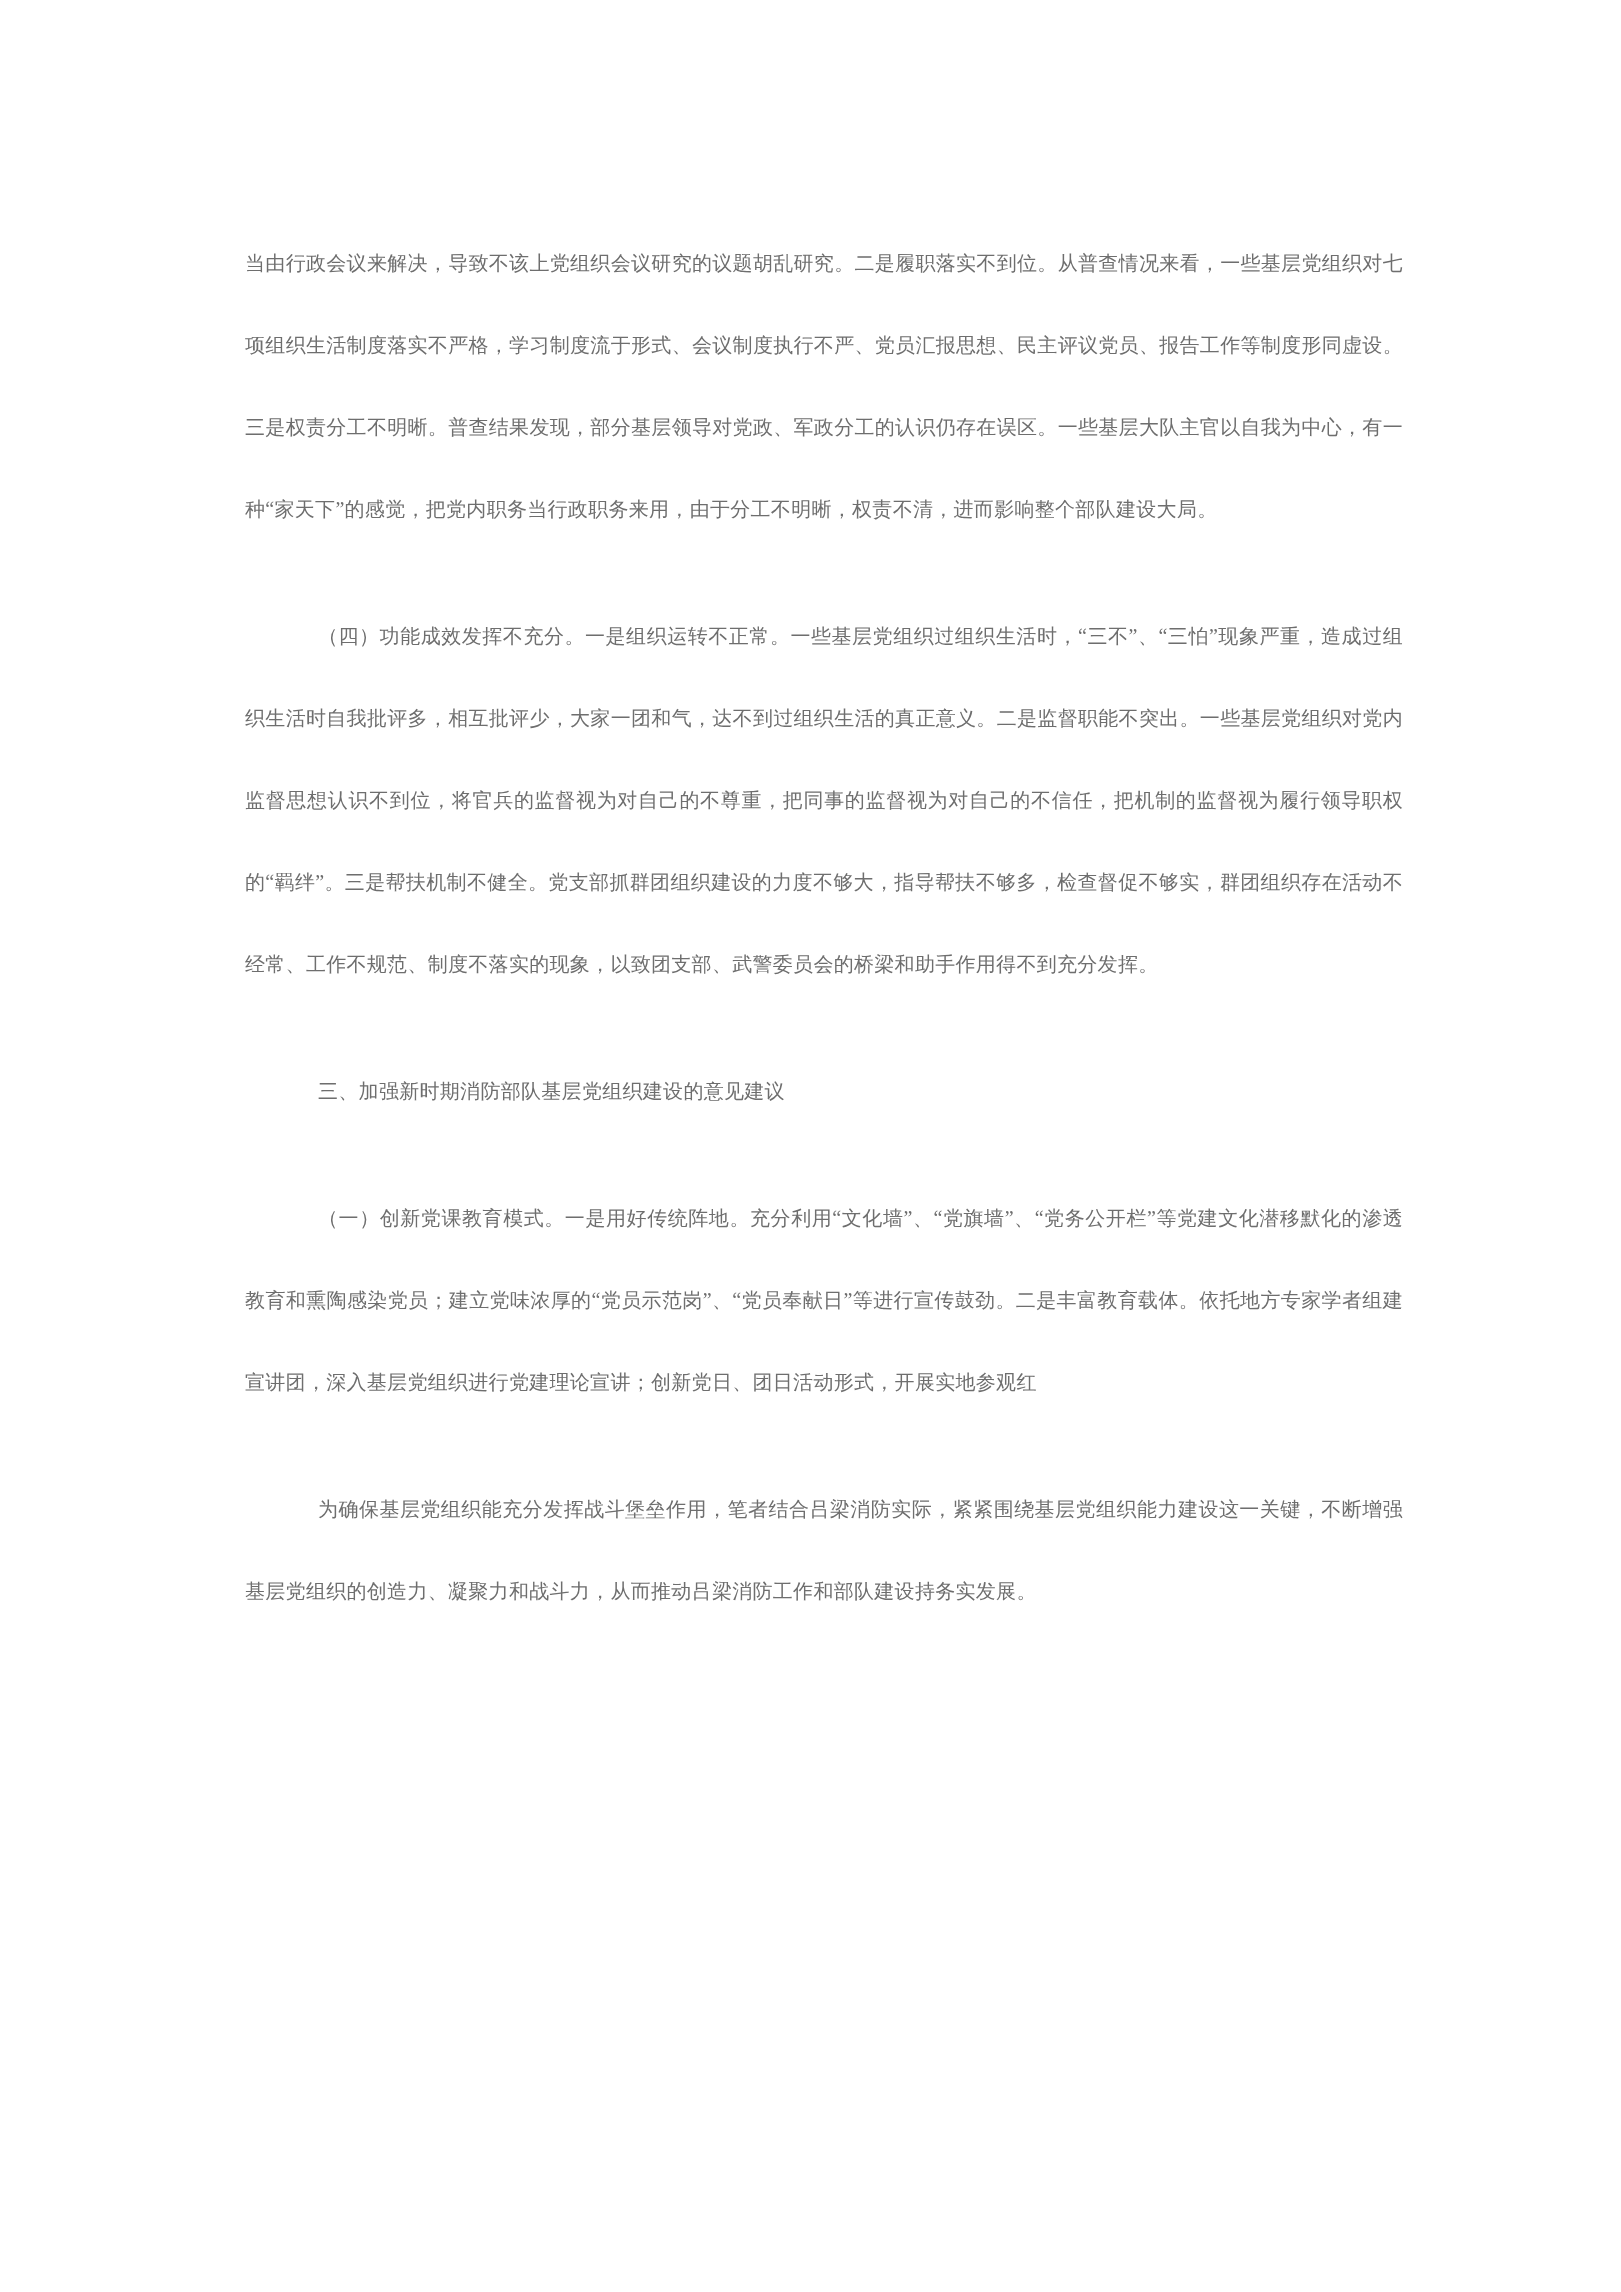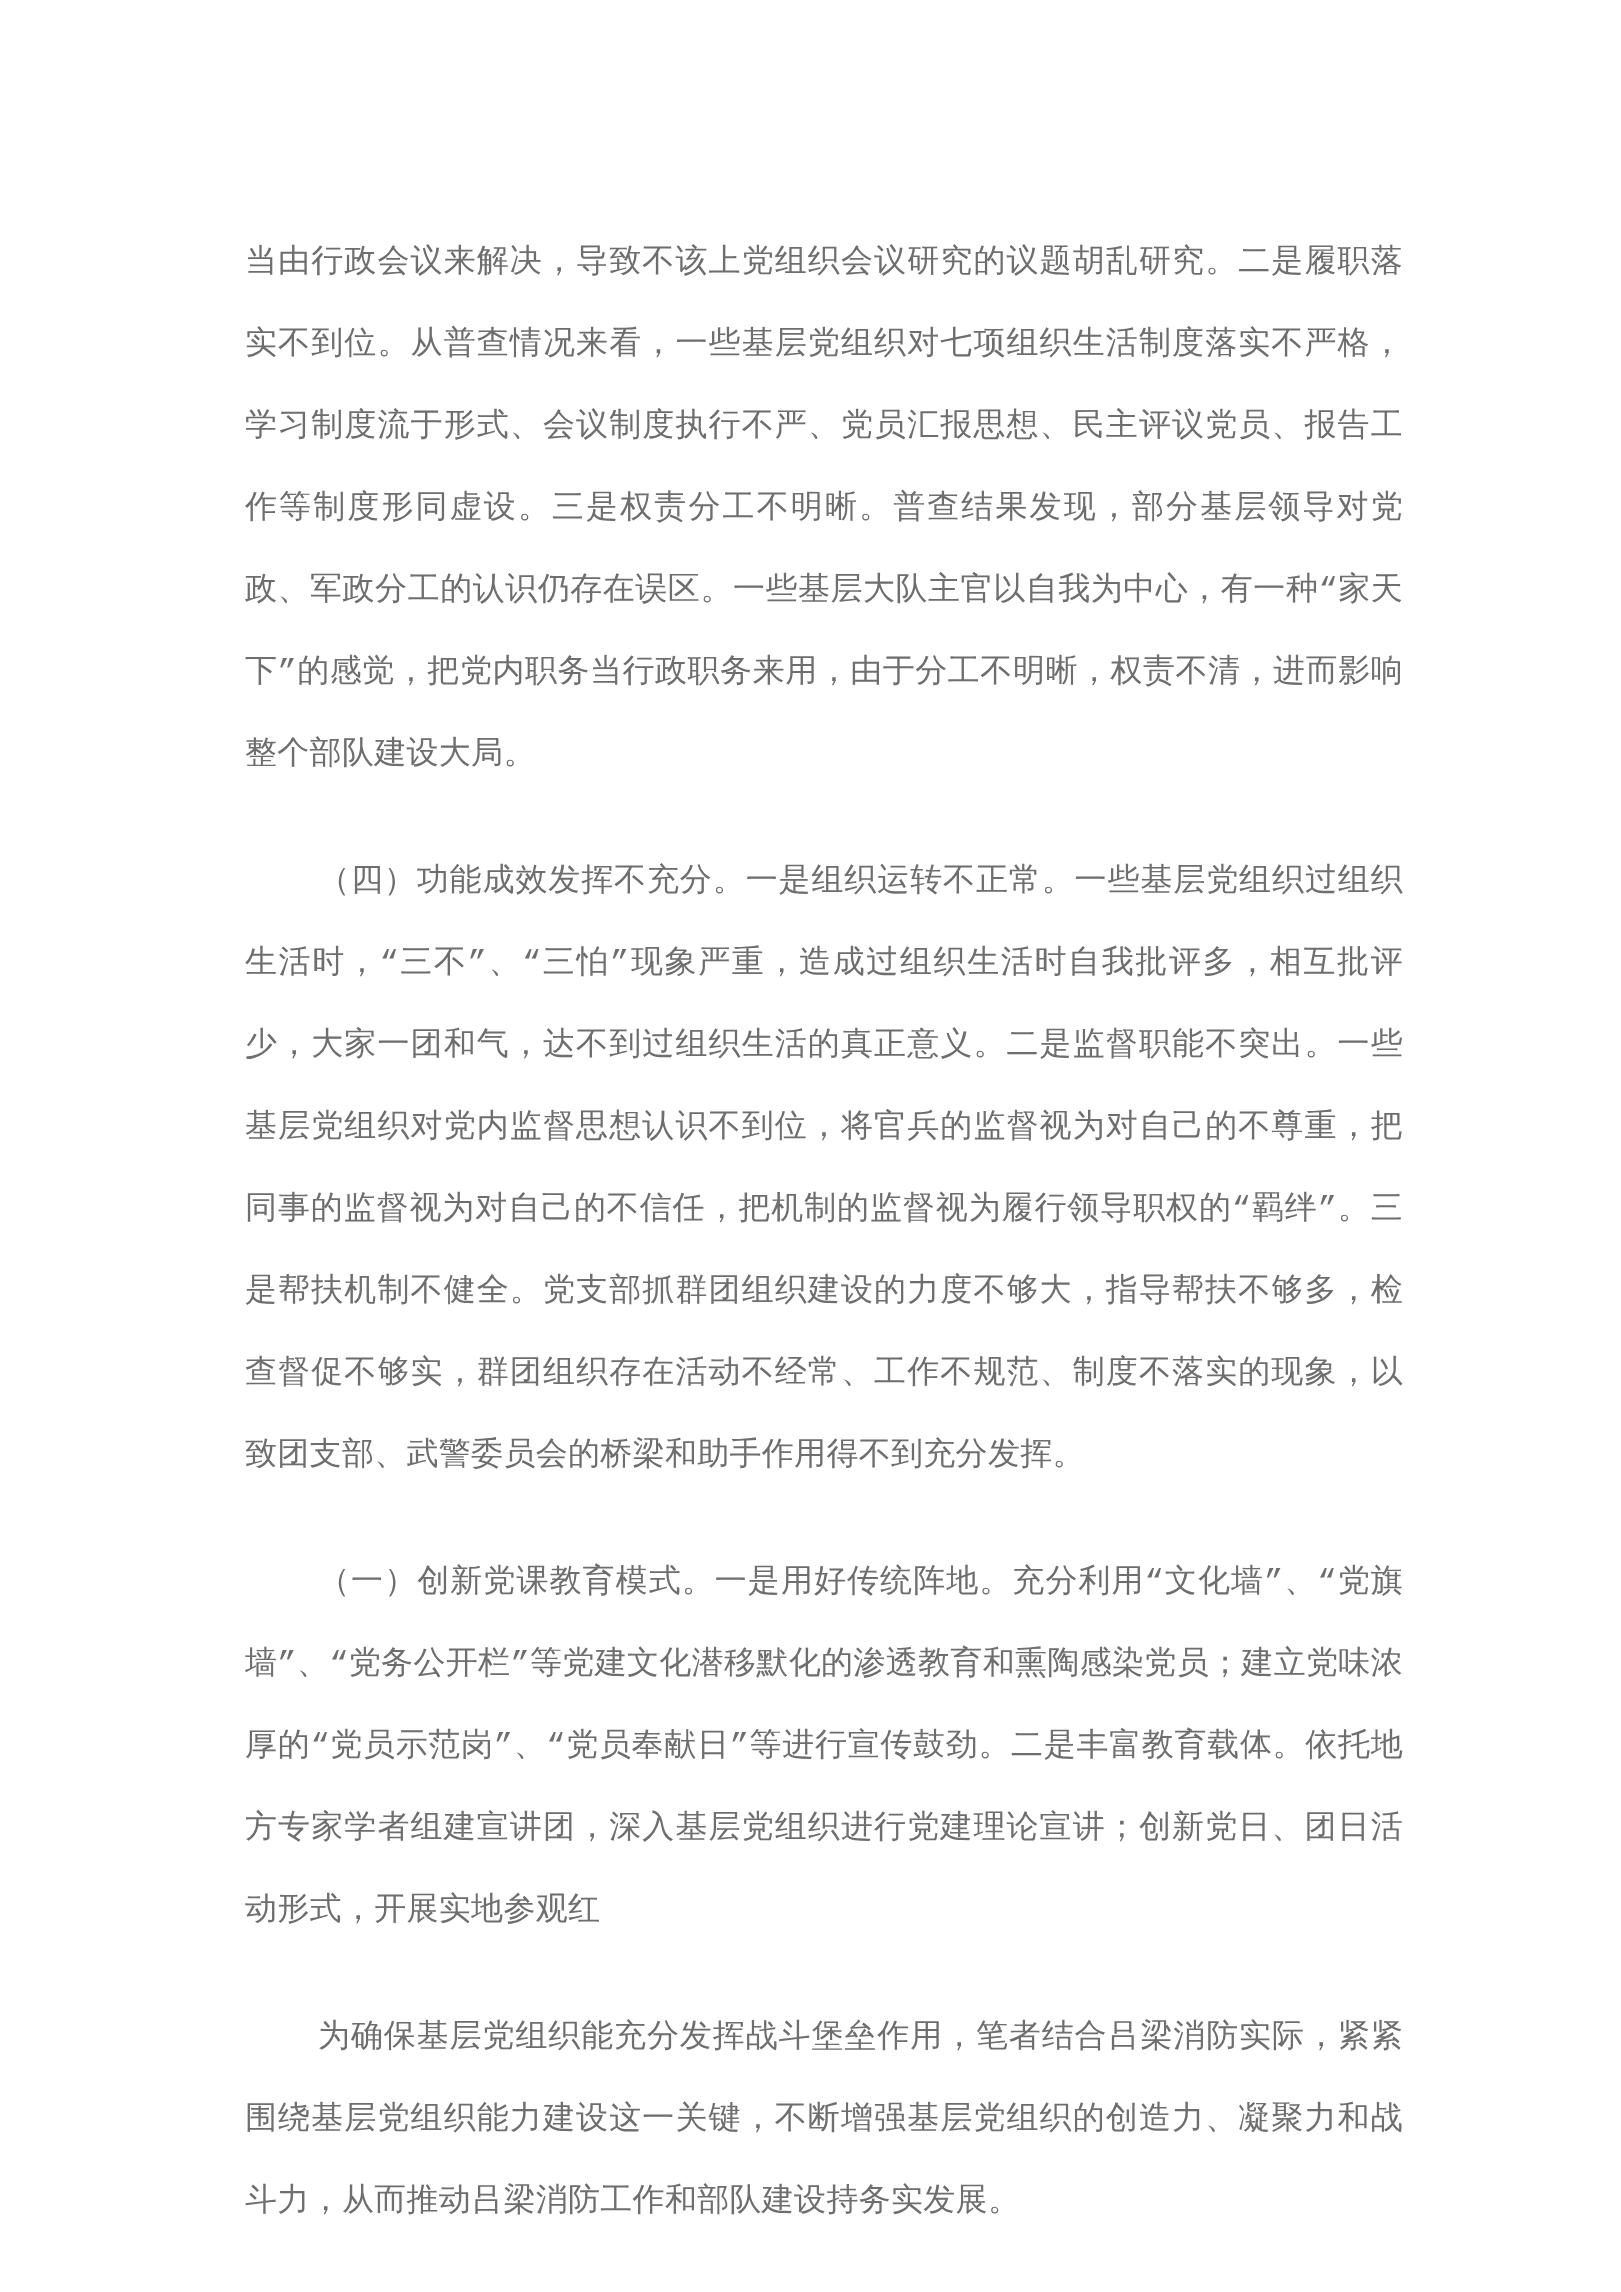--- a/index.html
+++ b/index.html
@@ -19,22 +19,22 @@
     overflow: hidden;
   }
   .content {
     position: absolute;
     left: 245px;
     top: 222px;
     width: 1158px;
   }
   .para {
     margin: 0 0 45px 0;
-    font-family: Liberation Mono, monospace;
-    font-size: 32px;
+    font-family: Liberation Serif, serif;
+    font-size: 20px;
     line-height: 82px;
     color: var(--text-color, #6e6e6e);
     text-align: justify;
     text-justify: inter-ideograph;
     letter-spacing: 0.3px;
     word-break: break-all;
   }
   .para:last-child {
     margin-bottom: 0;
   }
@@ -42,17 +42,18 @@
     text-indent: 73px;
   }
 </style>
 </head>
 <body>
 
 <div class="page">
   <div class="content">
     <p class="para">当由行政会议来解决，导致不该上党组织会议研究的议题胡乱研究。二是履职落实不到位。从普查情况来看，一些基层党组织对七项组织生活制度落实不严格，学习制度流于形式、会议制度执行不严、党员汇报思想、民主评议党员、报告工作等制度形同虚设。三是权责分工不明晰。普查结果发现，部分基层领导对党政、军政分工的认识仍存在误区。一些基层大队主官以自我为中心，有一种“家天下”的感觉，把党内职务当行政职务来用，由于分工不明晰，权责不清，进而影响整个部队建设大局。</p>
     <p class="para indent">（四）功能成效发挥不充分。一是组织运转不正常。一些基层党组织过组织生活时，“三不”、“三怕”现象严重，造成过组织生活时自我批评多，相互批评少，大家一团和气，达不到过组织生活的真正意义。二是监督职能不突出。一些基层党组织对党内监督思想认识不到位，将官兵的监督视为对自己的不尊重，把同事的监督视为对自己的不信任，把机制的监督视为履行领导职权的“羁绊”。三是帮扶机制不健全。党支部抓群团组织建设的力度不够大，指导帮扶不够多，检查督促不够实，群团组织存在活动不经常、工作不规范、制度不落实的现象，以致团支部、武警委员会的桥梁和助手作用得不到充分发挥。</p>
+    <p class="para indent">三、加强新时期消防部队基层党组织建设的意见建议</p>
     <p class="para indent">（一）创新党课教育模式。一是用好传统阵地。充分利用“文化墙”、“党旗墙”、“党务公开栏”等党建文化潜移默化的渗透教育和熏陶感染党员；建立党味浓厚的“党员示范岗”、“党员奉献日”等进行宣传鼓劲。二是丰富教育载体。依托地方专家学者组建宣讲团，深入基层党组织进行党建理论宣讲；创新党日、团日活动形式，开展实地参观红</p>
     <p class="para indent">为确保基层党组织能充分发挥战斗堡垒作用，笔者结合吕梁消防实际，紧紧围绕基层党组织能力建设这一关键，不断增强基层党组织的创造力、凝聚力和战斗力，从而推动吕梁消防工作和部队建设持务实发展。</p>
   </div>
 </div>
 
 
 </body></html>

